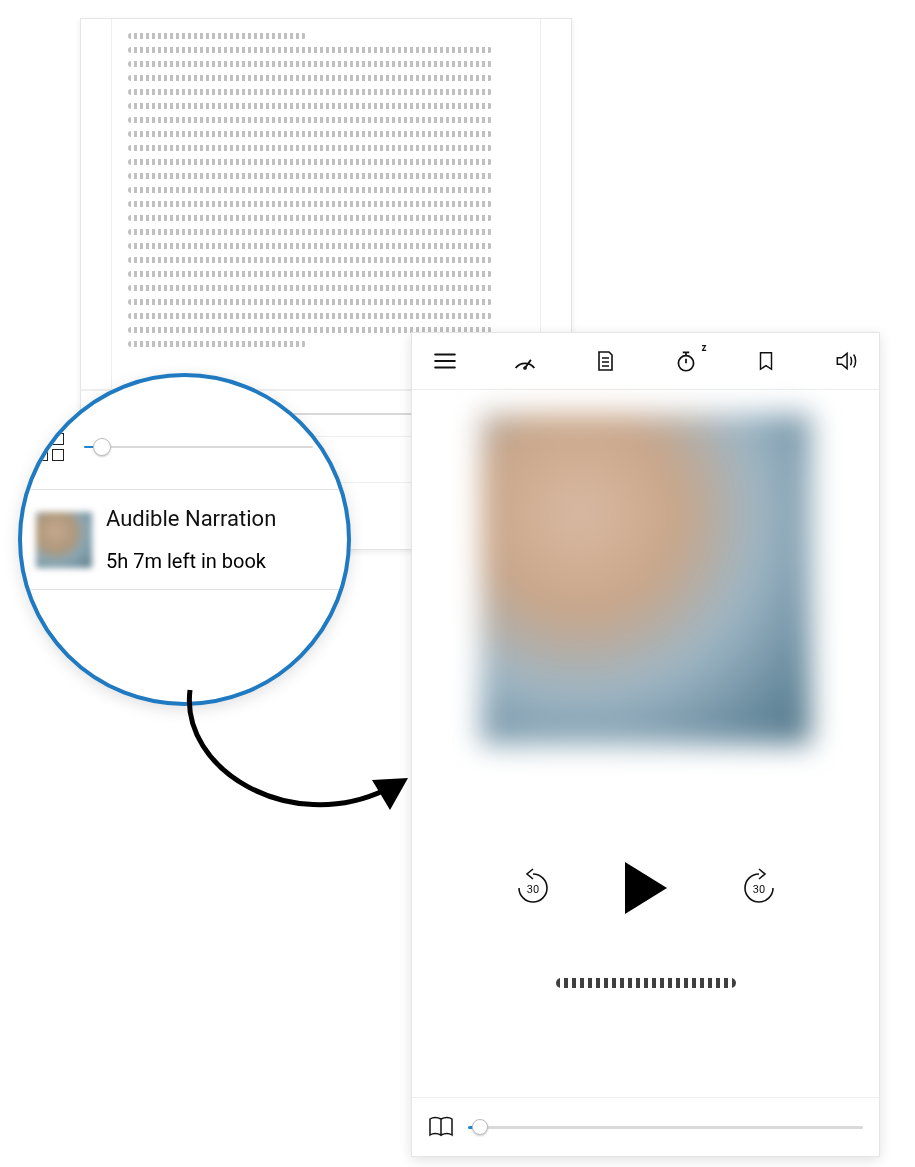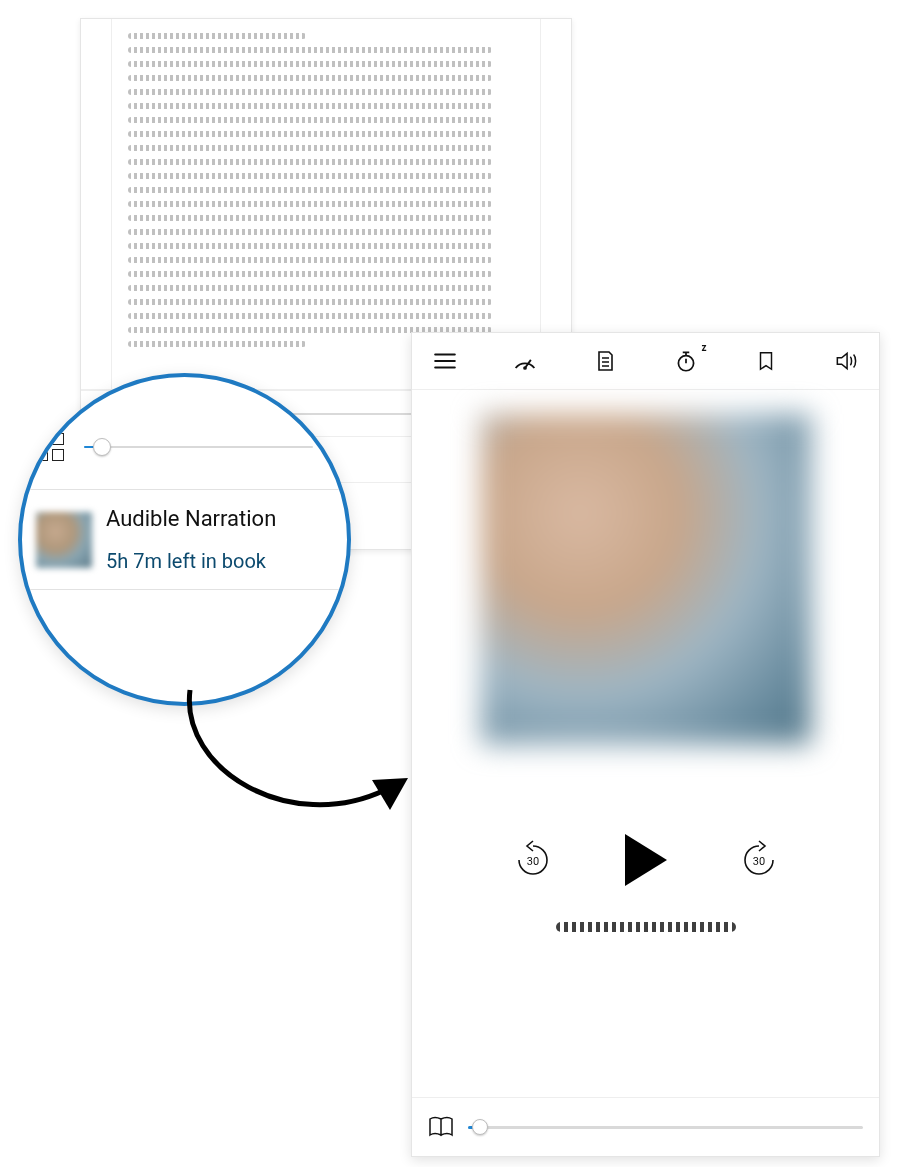--- a/index.html
+++ b/index.html
@@ -21,21 +21,21 @@
   .footer-row:first-child{border-top:none;}
   .grid-icon{width:22px;height:22px;display:grid;grid-template-columns:1fr 1fr;grid-template-rows:1fr 1fr;gap:3px;}
   .grid-icon span{border:1.5px solid #222;}
   .grid-icon span.f{background:#222;}
   .slider{flex:1;height:2px;background:#d9d9d9;position:relative;border-radius:2px;}
   .slider .fill{position:absolute;left:0;top:0;height:100%;background:#1f87d6;border-radius:2px;}
   .slider .thumb{position:absolute;top:50%;transform:translate(-50%,-50%);width:16px;height:16px;border-radius:50%;background:#fff;border:1px solid #bdbdbd;box-shadow:0 1px 2px rgba(0,0,0,.2);}
   .narration-row{display:flex;align-items:center;gap:10px;}
   .thumb-img{width:42px;height:42px;border-radius:2px;background:radial-gradient(circle at 35% 35%, #c6a98e 0%, #b0987c 35%, #8aa6b2 60%, #5d7c8b 100%);filter:blur(3px);} 
   .narration-text .title{font-size:18px;color:#111;line-height:1.1;}
-  .narration-text .sub{font-size:16px;color:#0c4a6e;margin-top:18px;}
+  .narration-text .sub{font-size:16px;color:#000000;margin-top:18px;}
 
   
   .lens{position:absolute;left:18px;top:373px;width:325px;height:325px;border:4px solid #1f7ac2;border-radius:50%;background:#fff;overflow:hidden;box-shadow:0 4px 16px rgba(0,0,0,.12);}
   .lens-inner{position:absolute;inset:0;}
   .lens .row{position:absolute;left:0;right:0;display:flex;align-items:center;gap:14px;padding:0 14px;}
   .lens .row.sep{border-top:1px solid #e2e2e2;}
   .lens .row1{top:30px;height:80px;}
   .lens .row2{top:112px;height:100px;}
   .lens .row2 .narration-text .title{font-size:22px;font-weight:400;}
   .lens .row2 .narration-text .sub{font-size:20px;}
@@ -43,21 +43,21 @@
   .lens .grid-icon{width:28px;height:28px;gap:4px;}
   .lens .slider{margin-left:6px;margin-right:20px;}
 
   
   .arrow{position:absolute;left:170px;top:680px;width:250px;height:160px;}
 
   
   .player{position:absolute;left:411px;top:332px;width:467px;height:823px;border:1px solid #e5e5e5;box-shadow:0 3px 12px rgba(0,0,0,.12);background:#fff;display:flex;flex-direction:column;}
   .player-toolbar{height:56px;border-bottom:1px solid #eee;display:flex;align-items:center;justify-content:space-between;padding:0 18px;}
   .tb-icon{width:30px;height:30px;display:flex;align-items:center;justify-content:center;color:#111;}
-  .player-body{flex:1;display:flex;flex-direction:column;align-items:center;padding:24px 0 0;}
+  .player-body{flex:1;display:flex;flex-direction:column;align-items:center;padding:24px 0 0;gap:28px;}
   .cover{width:330px;height:330px;background:
       radial-gradient(circle at 30% 30%, #d9b9a2 0%, #c8a68a 30%, #9fb6c4 55%, #6c8ea1 80%, #4d7386 100%);
       filter:blur(14px);border-radius:2px;}
   .controls{margin-top:90px;display:flex;align-items:center;gap:70px;}
   .skip{width:44px;height:44px;position:relative;}
   .skip svg{width:44px;height:44px;}
   .play{width:0;height:0;border-left:42px solid #000;border-top:26px solid transparent;border-bottom:26px solid transparent;}
   .chapter-sqg{margin-top:36px;width:180px;height:10px;border-radius:5px;background-image:
       repeating-linear-gradient(90deg,#2b2b2b 0 4px, transparent 4px 8px);filter:blur(.3px);opacity:.9;}
   .player-footer{height:58px;border-top:1px solid #eee;display:flex;align-items:center;padding:0 16px;gap:14px;}

